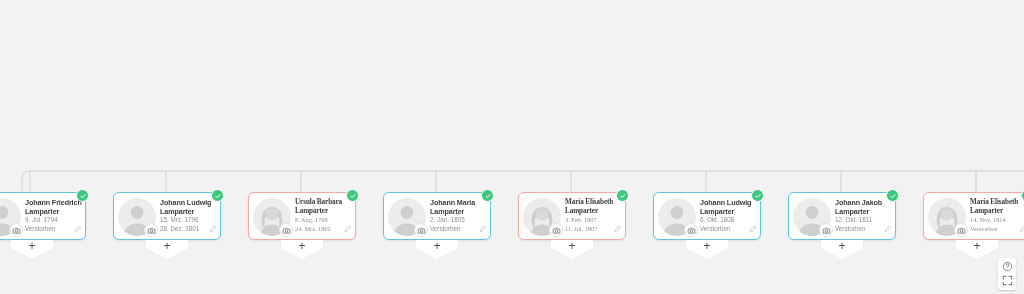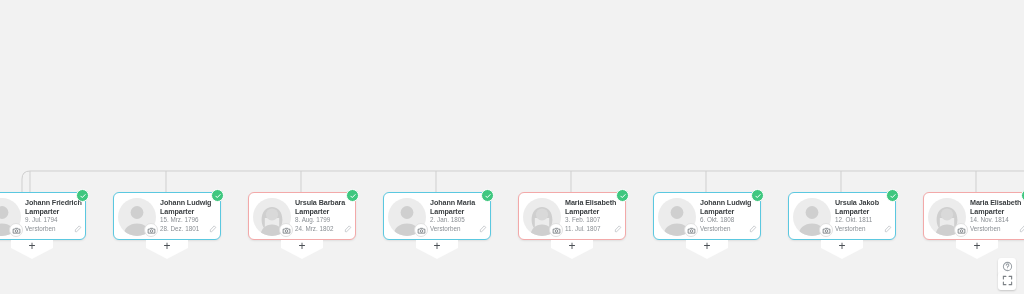--- a/index.html
+++ b/index.html
@@ -18,21 +18,21 @@
   .node { position: absolute; top: 192px; width: 108px; height: 48px; }
   .card {
     position: relative;
     width: 108px; height: 48px;
     background: #ffffff;
     border: 1.5px solid #5bc8e0;
     border-radius: 6px;
     box-shadow: 0 1px 2px rgba(0,0,0,0.08);
     overflow: visible;
   }
-  .card.female { border-color: #f3a9a9; }
+  .card.female { border-color: #f3a9a9; font-family: Liberation Serif, serif; }
 
   .avatar-wrap { position: absolute; left: 4px; top: 5px; width: 38px; height: 38px; }
   .avatar {
     width: 38px; height: 38px; border-radius: 50%;
     background: #ececec; overflow: hidden; position: relative;
   }
   .avatar svg { position: absolute; left: 0; top: 0; }
   .cam-badge {
     position: absolute; right: -2px; bottom: -1px;
     width: 14px; height: 14px; border-radius: 50%;
@@ -327,21 +327,21 @@
               </svg>
             </div>
             <div class="cam-badge">
               <svg width="9" height="9" viewBox="0 0 24 24" fill="none" stroke="#6f7479" stroke-width="2.2">
                 <path d="M3 8.5h4l1.6-2.3h6.8L17 8.5h4V19H3z" stroke-linejoin="round"></path>
                 <circle cx="12" cy="13.4" r="3.4"></circle>
               </svg>
             </div>
           </div>
           <div class="info">
-            <div class="pname">Ursula Jakob</div>
+            <div class="pname">Johann Jakob</div>
             <div class="pname">Lamparter</div>
             <div class="pdate">12. Okt. 1811</div>
             <div class="pdate">Verstorben</div>
           </div>
           <div class="status-badge">
             <svg width="8" height="8" viewBox="0 0 24 24" fill="none" stroke="#ffffff" stroke-width="3" stroke-linecap="round" stroke-linejoin="round">
               <path d="M5.5 12.5l4.2 4.2 8.8-9"></path>
             </svg>
           </div>
           <div class="edit-icon"><svg width="8" height="8" viewBox="0 0 24 24" fill="none" stroke="#b6bbc0" stroke-width="2.2" stroke-linecap="round" stroke-linejoin="round">

